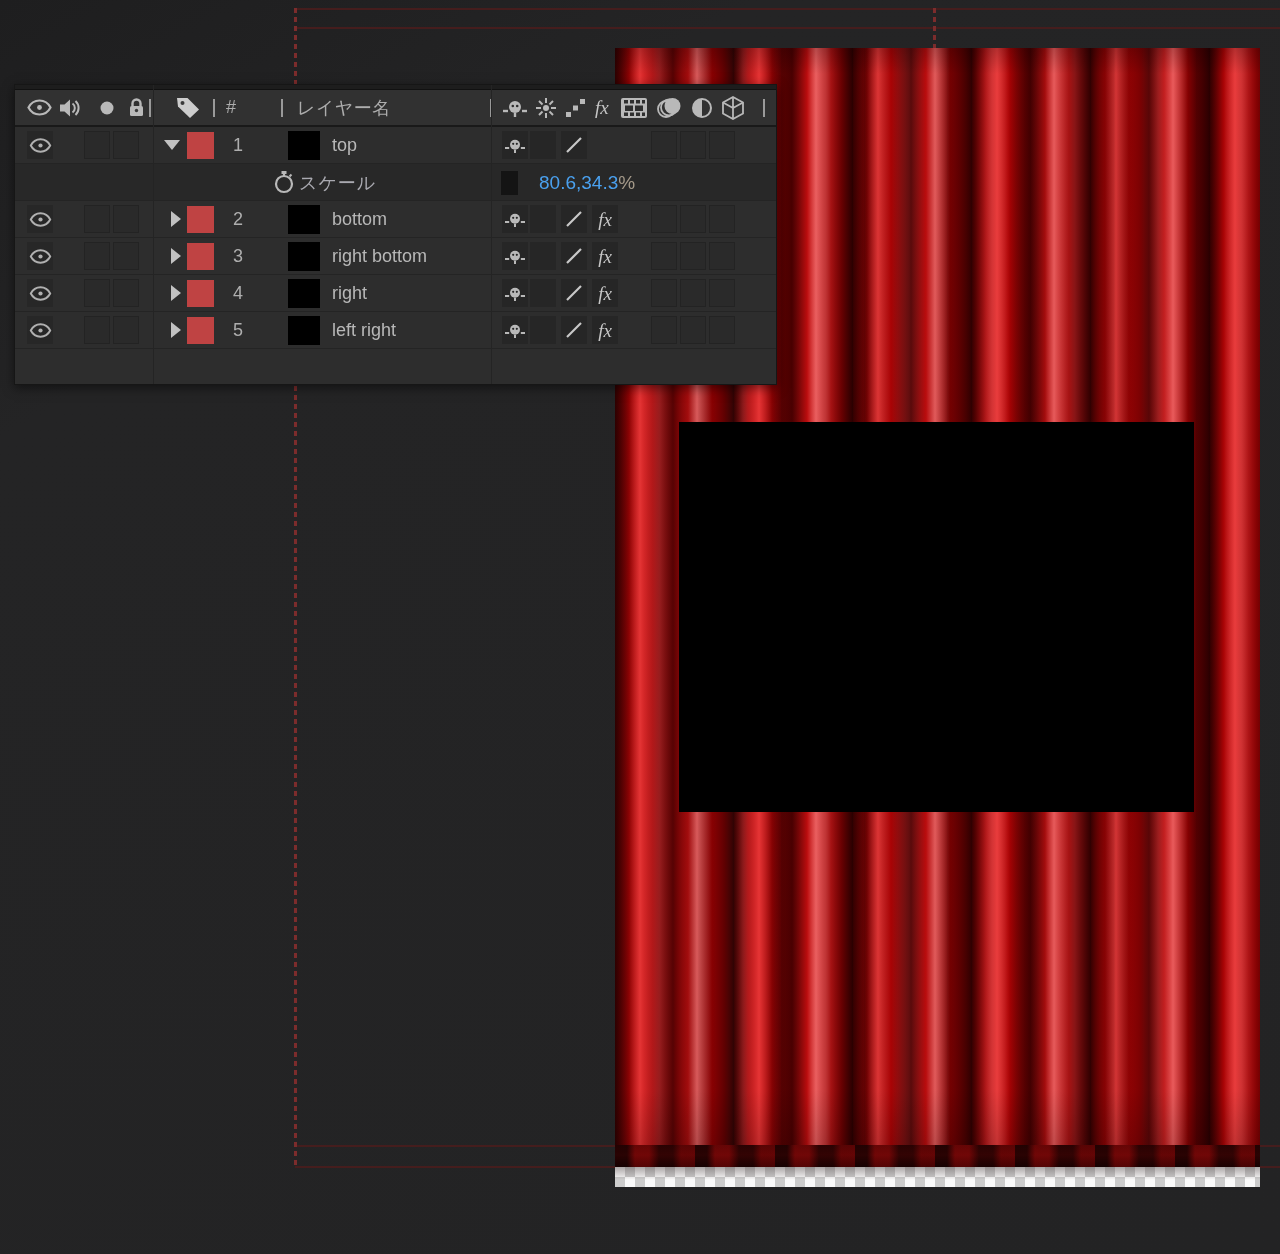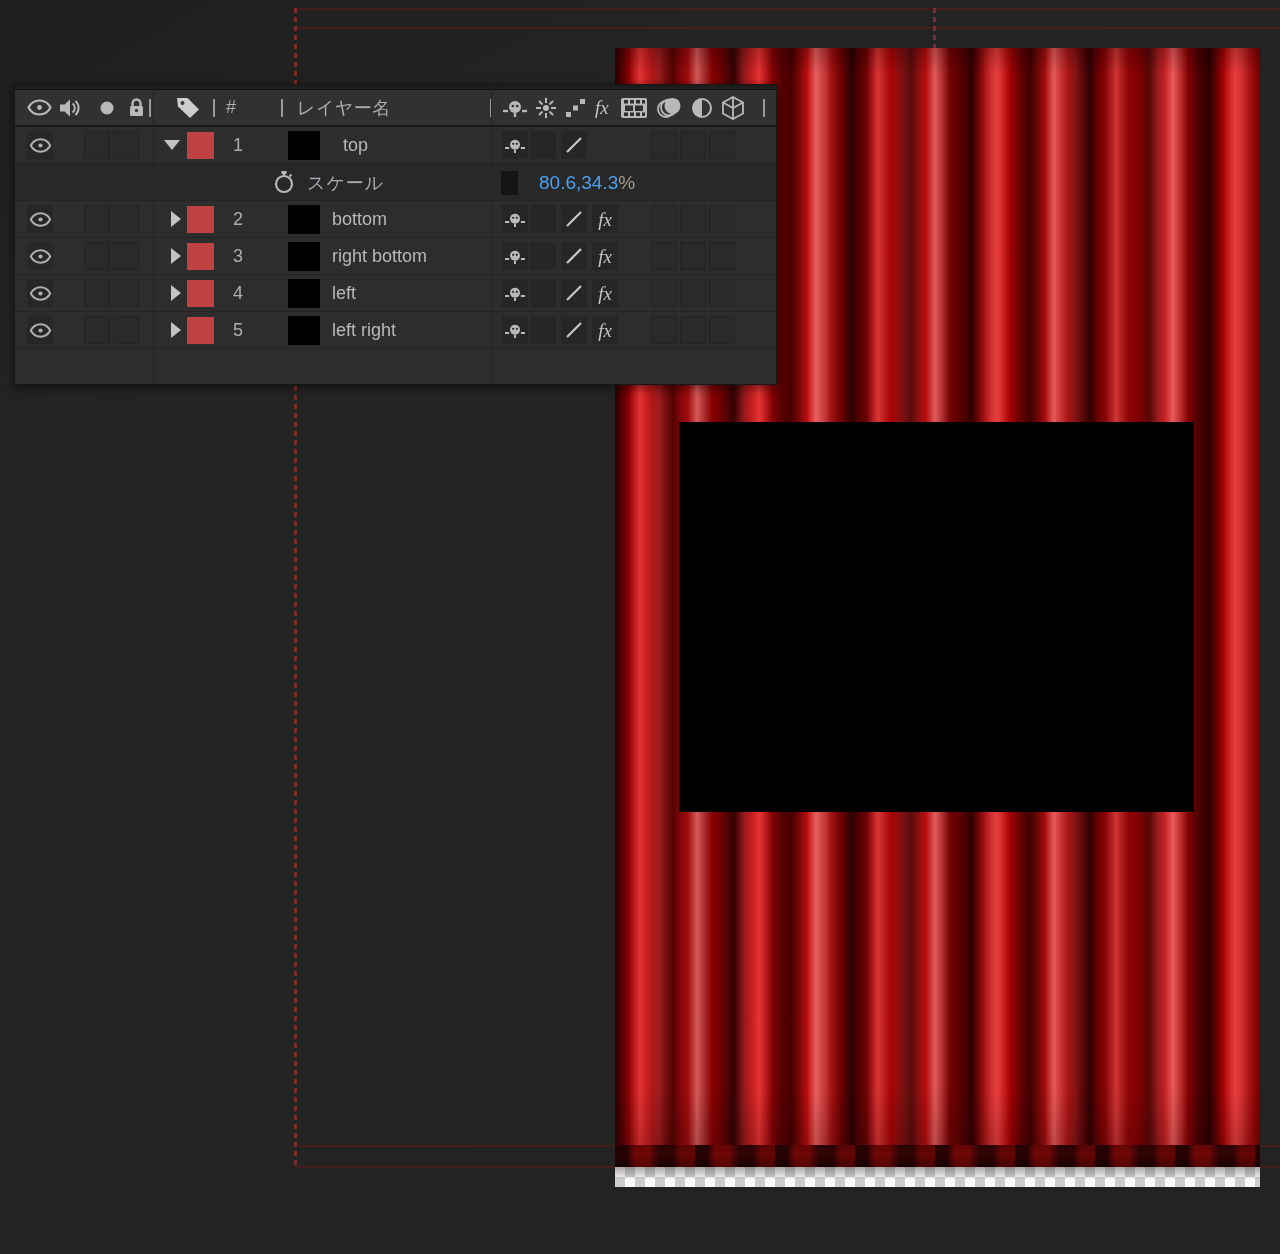--- a/index.html
+++ b/index.html
@@ -231,21 +231,21 @@
           </svg>
       </div>
       <div class="cell tbox" style="left:69px;"></div>
       <div class="cell tbox" style="left:98px;"></div>
       <div class="cell" style="left:144px; background:none;">
           <div class="tri-down"></div>
         </div>
       <div class="label-swatch" style="left:172px;"></div>
       <div class="row-num" style="left:218px;">1</div>
       <div class="thumb" style="left:273px;"></div>
-      <div class="row-name" style="left:328px;">top</div>
+      <div class="row-name" style="left:317px;">top</div>
       <div class="cell swbox" style="left:487px;">
         <svg width="20" height="17" viewBox="0 0 24 20">
             <line x1="0" y1="13" x2="5" y2="13" stroke="#b9b9b9" stroke-width="2.4"></line>
             <line x1="19" y1="13" x2="24" y2="13" stroke="#b9b9b9" stroke-width="2.4"></line>
             <circle cx="12" cy="9" r="6" fill="#b9b9b9"></circle>
             <circle cx="9.8" cy="8" r="1.3" fill="#262626"></circle>
             <circle cx="14.2" cy="8" r="1.3" fill="#262626"></circle>
             <line x1="12" y1="15" x2="12" y2="19" stroke="#b9b9b9" stroke-width="2.4"></line>
           </svg>
       </div>
@@ -262,21 +262,21 @@
 
     <div class="p-row prop">
       <div class="cell" style="left:256px; background:none;">
         <svg width="22" height="25" viewBox="0 0 22 25">
             <circle cx="11" cy="14" r="8" fill="none" stroke="#b9b9b9" stroke-width="2.2"></circle>
             <rect x="8.5" y="1" width="5" height="3" fill="#b9b9b9"></rect>
             <line x1="11" y1="4" x2="11" y2="6" stroke="#b9b9b9" stroke-width="2.2"></line>
             <line x1="18.5" y1="4.5" x2="16.5" y2="6.5" stroke="#b9b9b9" stroke-width="2"></line>
           </svg>
       </div>
-      <div class="prop-label" style="left:292px;">スケール</div>
+      <div class="prop-label" style="left:284px;">スケール</div>
       <div class="value-box" style="left:486px;"></div>
       <div class="prop-value" style="left:524px;">
         <span class="val-num">80.6,34.3</span>
           <span class="val-unit">%</span>
       </div>
     </div>
 
     <div class="p-row">
       <div class="cell eyecell" style="left:12px;">
         <svg width="23" height="15" viewBox="0 0 25 17">
@@ -365,21 +365,21 @@
           </svg>
       </div>
       <div class="cell tbox" style="left:69px;"></div>
       <div class="cell tbox" style="left:98px;"></div>
       <div class="cell" style="left:148px; background:none;">
           <div class="tri-right"></div>
         </div>
       <div class="label-swatch" style="left:172px;"></div>
       <div class="row-num" style="left:218px;">4</div>
       <div class="thumb" style="left:273px;"></div>
-      <div class="row-name" style="left:317px;">left</div>
+      <div class="row-name" style="left:317px;">right</div>
       <div class="cell swbox" style="left:487px;">
         <svg width="20" height="17" viewBox="0 0 24 20">
             <line x1="0" y1="13" x2="5" y2="13" stroke="#b9b9b9" stroke-width="2.4"></line>
             <line x1="19" y1="13" x2="24" y2="13" stroke="#b9b9b9" stroke-width="2.4"></line>
             <circle cx="12" cy="9" r="6" fill="#b9b9b9"></circle>
             <circle cx="9.8" cy="8" r="1.3" fill="#262626"></circle>
             <circle cx="14.2" cy="8" r="1.3" fill="#262626"></circle>
             <line x1="12" y1="15" x2="12" y2="19" stroke="#b9b9b9" stroke-width="2.4"></line>
           </svg>
       </div>

